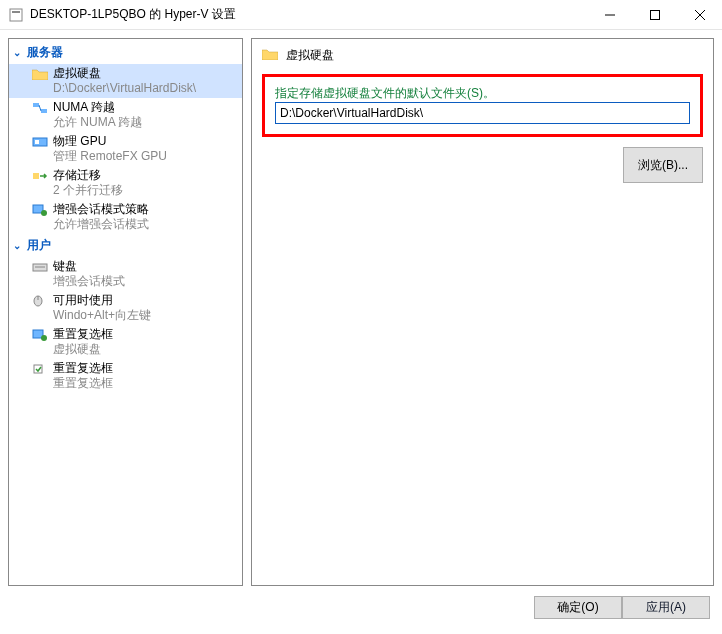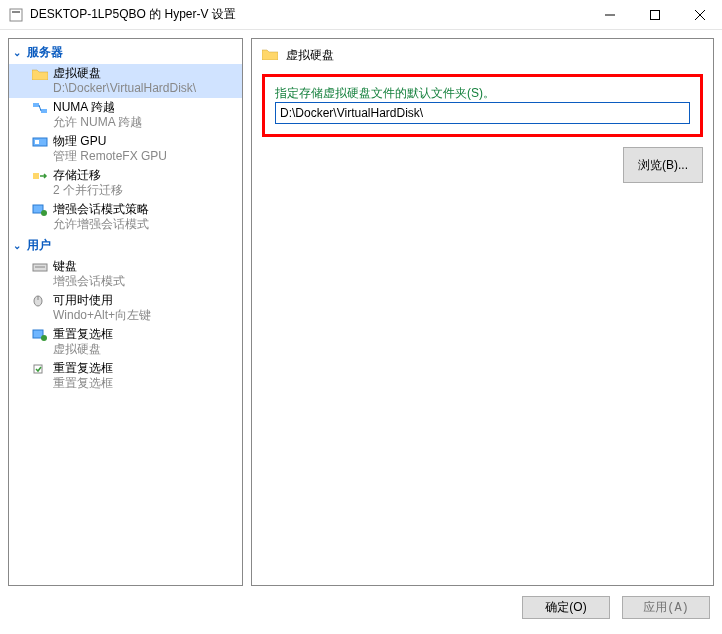--- a/index.html
+++ b/index.html
@@ -23,23 +23,23 @@
 .tree-item .sub { color: #888; line-height: 15px; white-space: nowrap; overflow: hidden; text-overflow: ellipsis; }
 .right-header { display: flex; align-items: center; padding: 8px 10px 6px 10px; }
 .right-header .ic { width: 18px; height: 16px; margin-right: 6px; }
 .right-header .title { color: #000; }
 .right-body { padding: 4px 10px; }
 .highlight-box { border: 3px solid #ff0000; padding: 8px 10px 10px 10px; }
 .field-label { color: #15803d; }
 .field-input { width: 100%; height: 22px; border: 1px solid #0b5cc0; padding: 2px 4px; font-size: 12px; color: #000; outline: none; }
 .browse-row { text-align: right; margin-top: 10px; padding-right: 0px; }
 .browse-btn { height: 36px; padding: 0 14px; border: 1px solid #adadad; background: #e1e1e1; cursor: pointer; text-align: center; }
-.bottom-bar { height: 32px; display: flex; align-items: center; justify-content: flex-end; padding: 0 12px 6px 0; gap: 12px; }
+.bottom-bar { height: 32px; display: flex; align-items: center; justify-content: flex-end; padding: 0 12px 6px 0; gap: 0; }
 .bottom-bar button { width: 88px; height: 23px; border: 1px solid #adadad; background: #e1e1e1; cursor: pointer; }
-.bottom-bar button:disabled { color: #737373; cursor: default; font-family: Liberation Mono, monospace; }
+.bottom-bar button:disabled { color: #0f172a; cursor: default; }
 svg { display: block; }
 </style>
 </head>
 <body>
 
 <div class="titlebar">
   <span class="icon">
     <svg width="14" height="14" viewBox="0 0 14 14">
         <rect x="1" y="1" width="12" height="12" fill="none" stroke="#888" stroke-width="1"></rect>
         <rect x="3" y="3" width="8" height="2" fill="#888"></rect>

